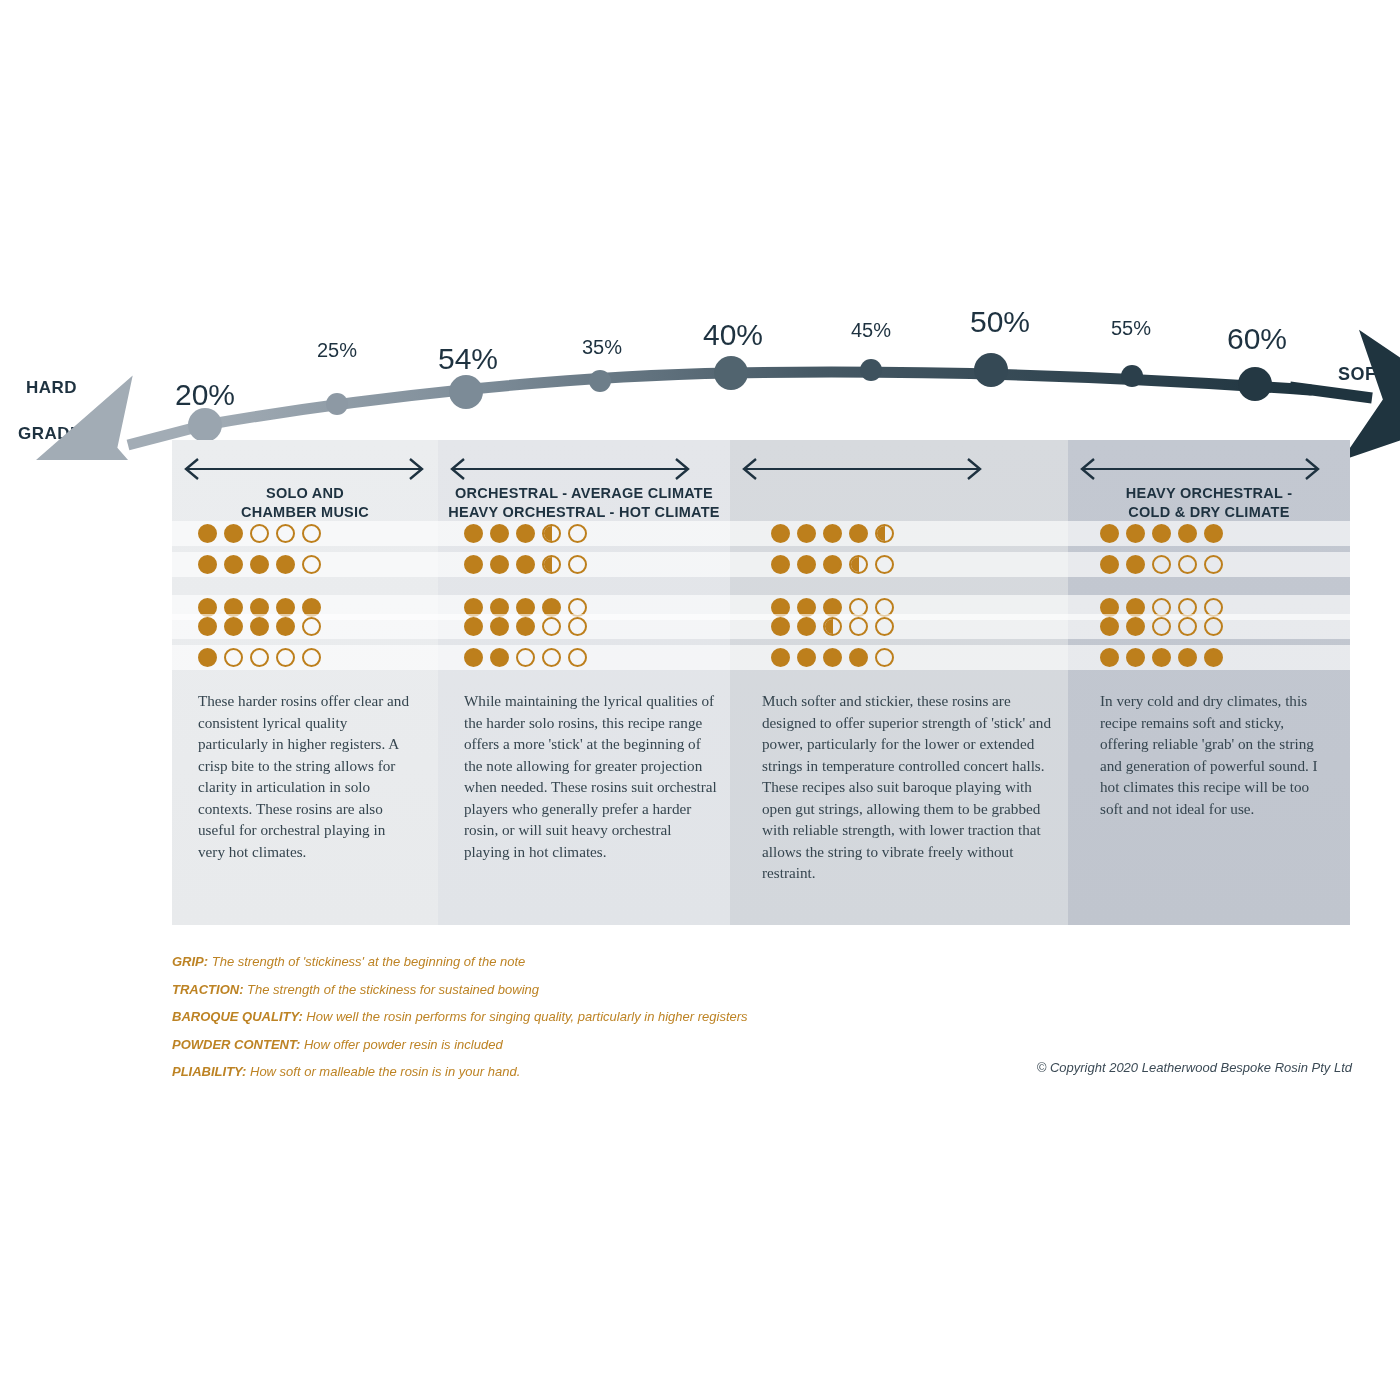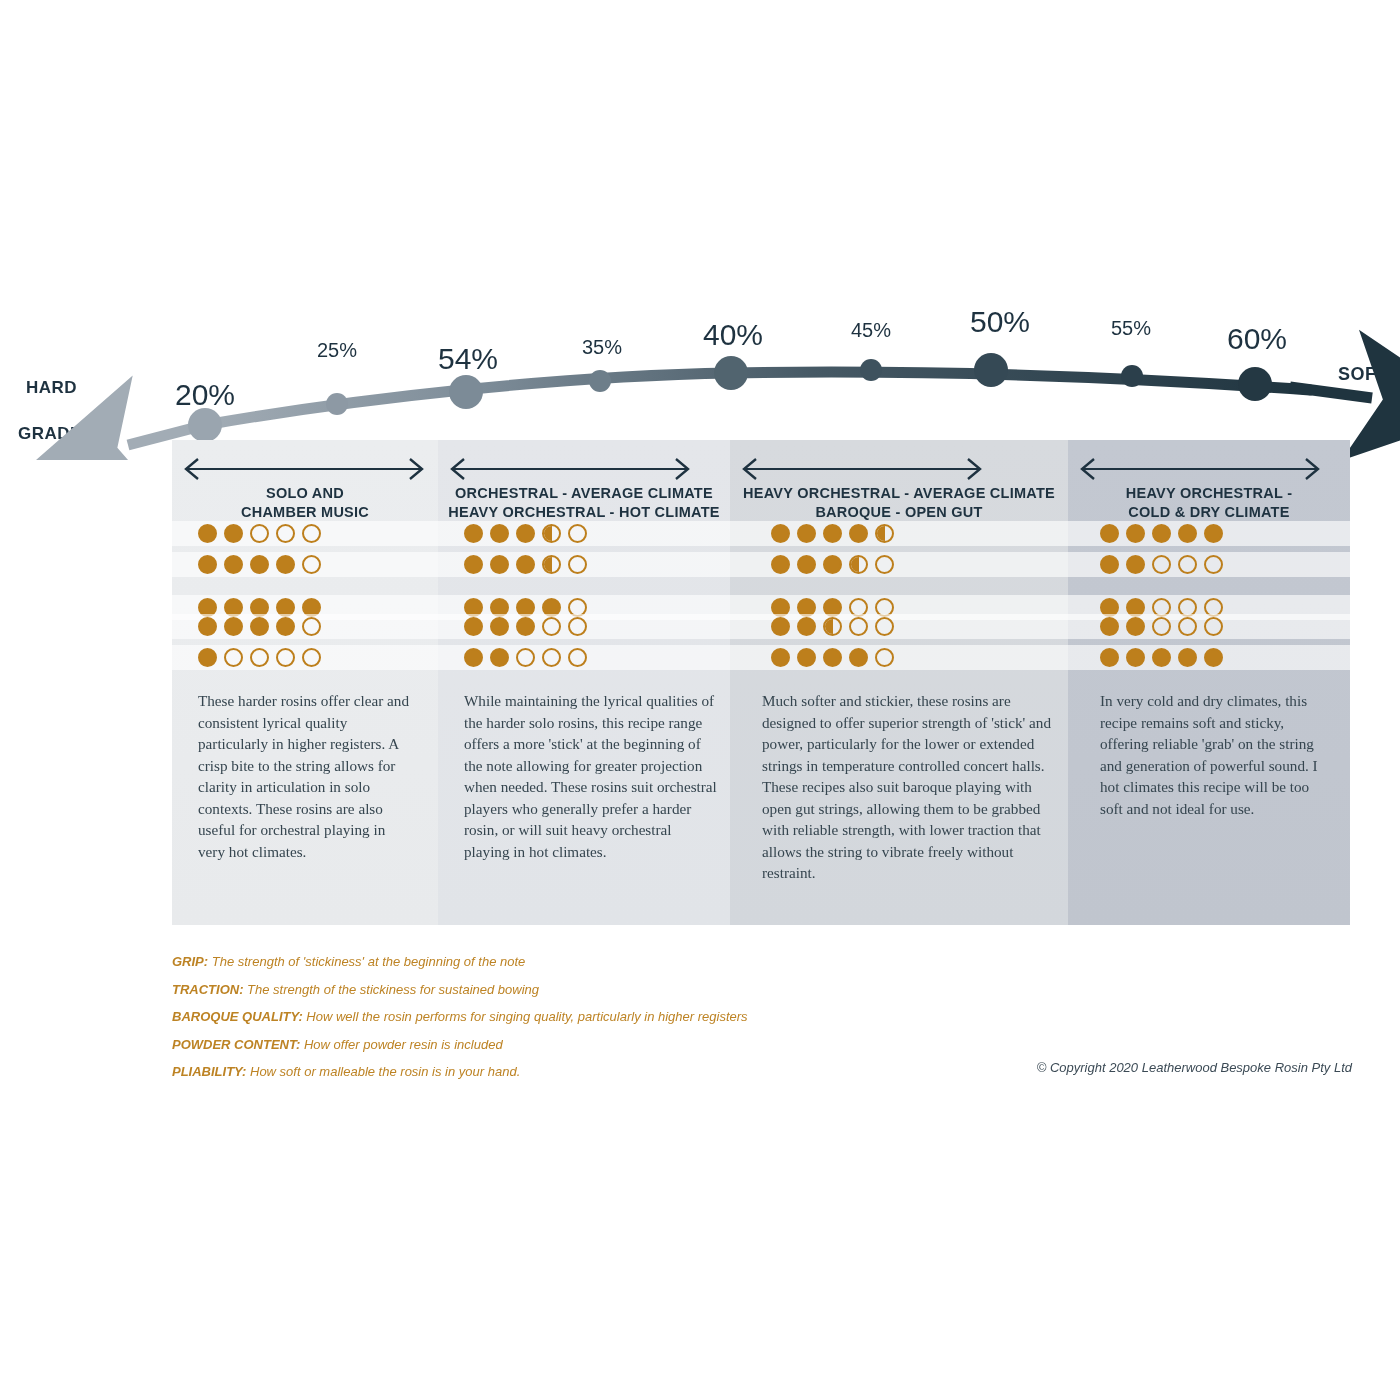--- a/index.html
+++ b/index.html
@@ -162,24 +162,20 @@
       </div>
       <div class="col-desc">While maintaining the lyrical qualities of the harder solo rosins, this recipe range offers a more 'stick' at the beginning of the note allowing for greater projection when needed. These rosins suit orchestral players who generally prefer a harder rosin, or will suit heavy orchestral playing in hot climates.</div>
     </div>
 
     <div class="col c3">
       <svg class="col-arrow" viewBox="0 0 240 26" preserveAspectRatio="none">
         <path d="M14,3 L2,13 L14,23" stroke="#1e3240" stroke-width="2.4" fill="none"></path>
         <path d="M2,13 L238,13" stroke="#1e3240" stroke-width="1.8" fill="none"></path>
         <path d="M226,3 L238,13 L226,23" stroke="#1e3240" stroke-width="2.4" fill="none"></path>
       </svg>
-      <div class="col-head">
-        <div>HEAVY ORCHESTRAL - AVERAGE CLIMATE</div>
-        <div>BAROQUE - OPEN GUT</div>
-      </div>
       <div class="col-desc">Much softer and stickier, these rosins are designed to offer superior strength of 'stick' and power, particularly for the lower or extended strings in temperature controlled concert halls. These recipes also suit baroque playing with open gut strings, allowing them to be grabbed with reliable strength, with lower traction that allows the string to vibrate freely without restraint.</div>
     </div>
 
     <div class="col c4">
       <svg class="col-arrow" viewBox="0 0 240 26" preserveAspectRatio="none">
         <path d="M14,3 L2,13 L14,23" stroke="#1e3240" stroke-width="2.4" fill="none"></path>
         <path d="M2,13 L238,13" stroke="#1e3240" stroke-width="1.8" fill="none"></path>
         <path d="M226,3 L238,13 L226,23" stroke="#1e3240" stroke-width="2.4" fill="none"></path>
       </svg>
       <div class="col-head">

